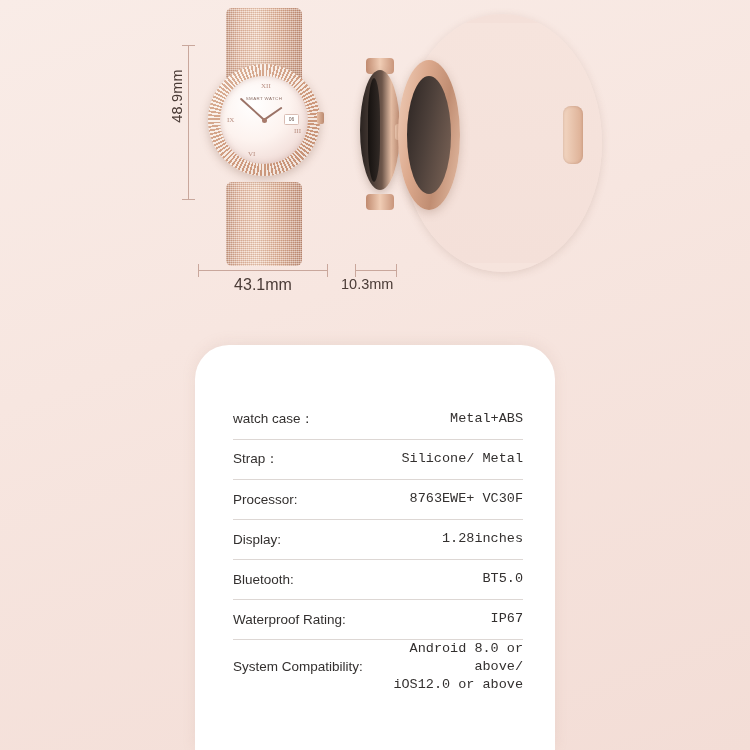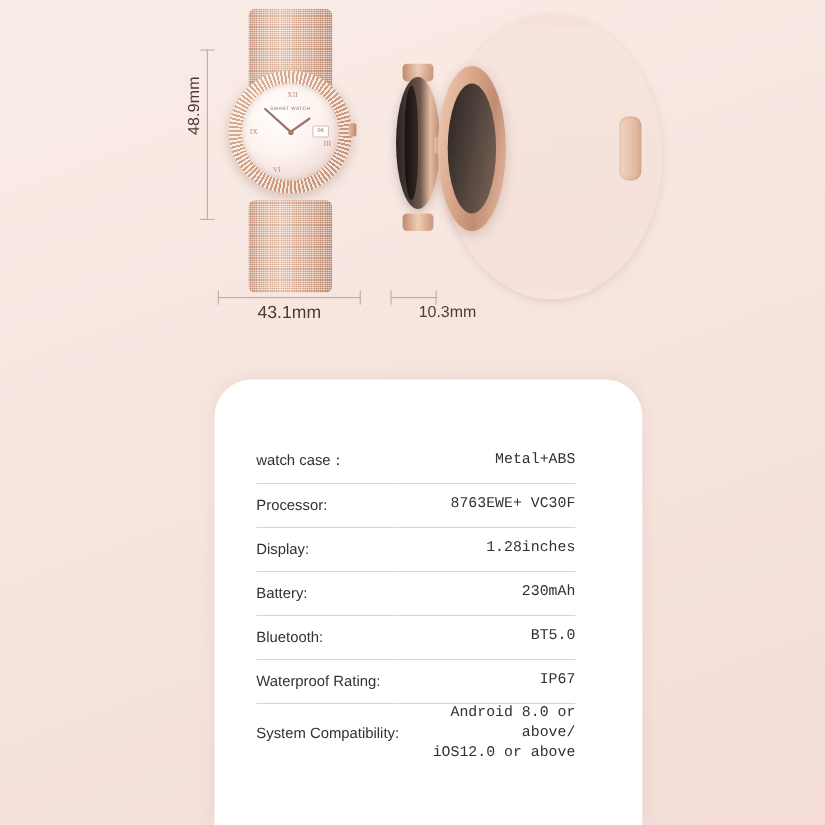--- a/index.html
+++ b/index.html
@@ -106,21 +106,21 @@
     height: 13px;
     background: #c9a79c;
   }
   .dim-h2:before { left: 0; }
   .dim-h2:after { right: 0; }
   .dim-h2-label {
     position: absolute;
     left: 341px;
     top: 276px;
     width: 92px;
-    text-align: right;
+    text-align: left;
     font-size: 14.5px;
     color: #4a3b36;
   }
 
   
   .watch-front {
     position: absolute;
     left: 198px;
     top: 8px;
     width: 132px;
@@ -326,21 +326,20 @@
   
   .spec-card {
     position: absolute;
     left: 195px;
     top: 345px;
     width: 360px;
     height: 405px;
     background: #ffffff;
     border-radius: 34px 34px 0 0;
     box-shadow: 0 -2px 14px rgba(180,140,130,.14);
-    padding-left: 29px;
   }
   .spec-table {
     position: absolute;
     left: 38px;
     top: 54px;
     width: 290px;
     border-collapse: collapse;
   }
   .spec-table tr { height: 40px; }
   .spec-table td {
@@ -409,30 +408,30 @@
   </div>
 
   <div class="spec-card">
     <table class="spec-table">
       <tbody>
         <tr>
           <td class="spec-label">watch case：</td>
           <td class="spec-value">Metal+ABS</td>
         </tr>
         <tr>
+          <td class="spec-label">Strap：</td>
+          <td class="spec-value">Silicone/ Metal</td>
+        </tr>
+        <tr>
           <td class="spec-label">Processor:</td>
           <td class="spec-value">8763EWE+ VC30F</td>
         </tr>
         <tr>
           <td class="spec-label">Display:</td>
           <td class="spec-value">1.28inches</td>
-        </tr>
-        <tr>
-          <td class="spec-label">Battery:</td>
-          <td class="spec-value">230mAh</td>
         </tr>
         <tr>
           <td class="spec-label">Bluetooth:</td>
           <td class="spec-value">BT5.0</td>
         </tr>
         <tr>
           <td class="spec-label">Waterproof Rating:</td>
           <td class="spec-value">IP67</td>
         </tr>
         <tr class="tall">

